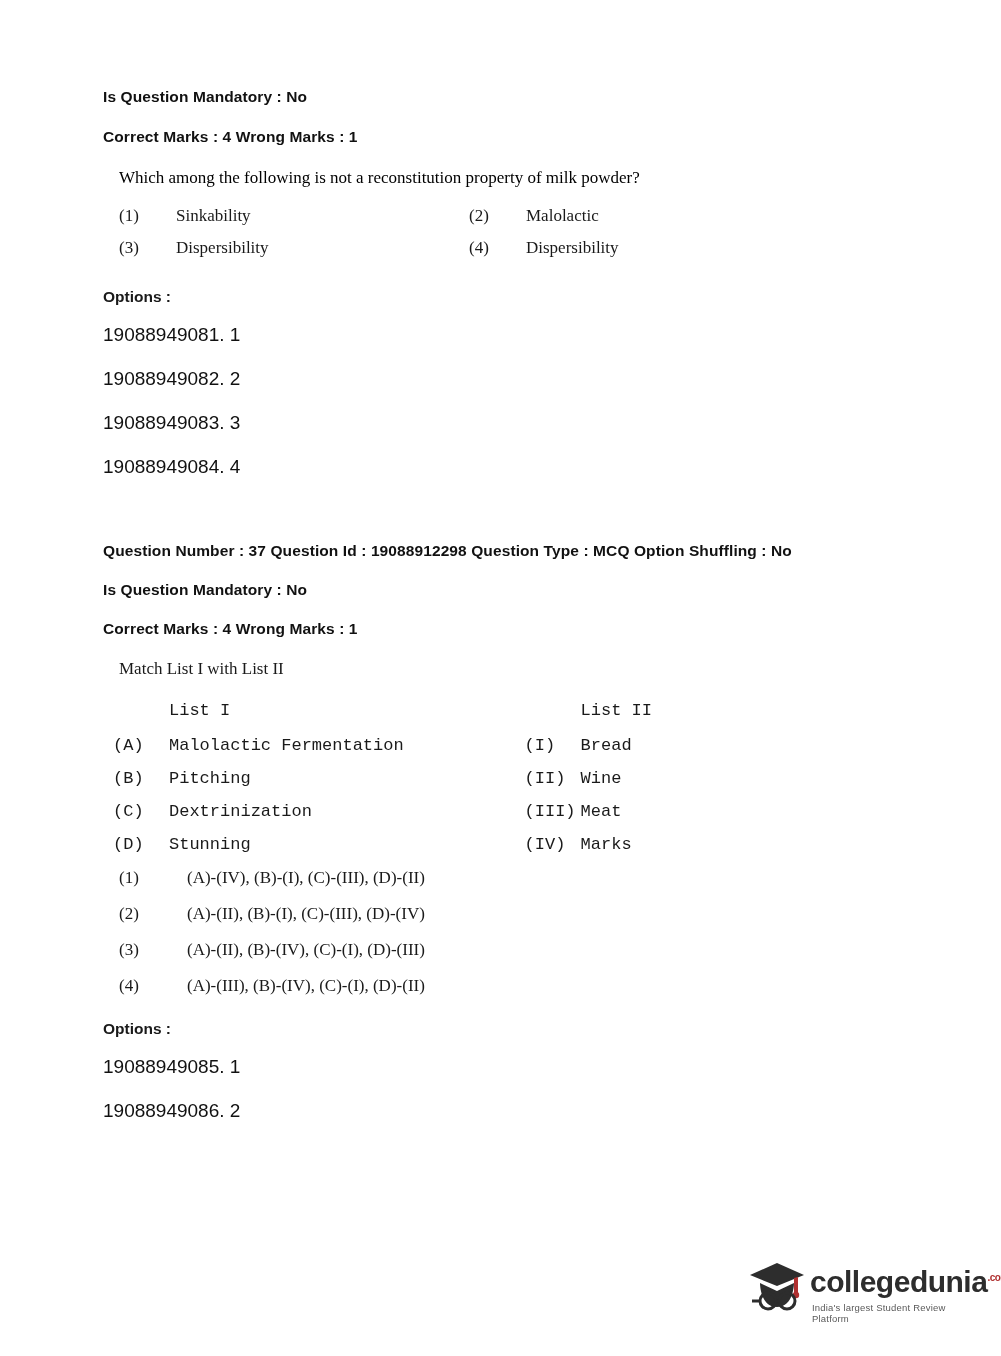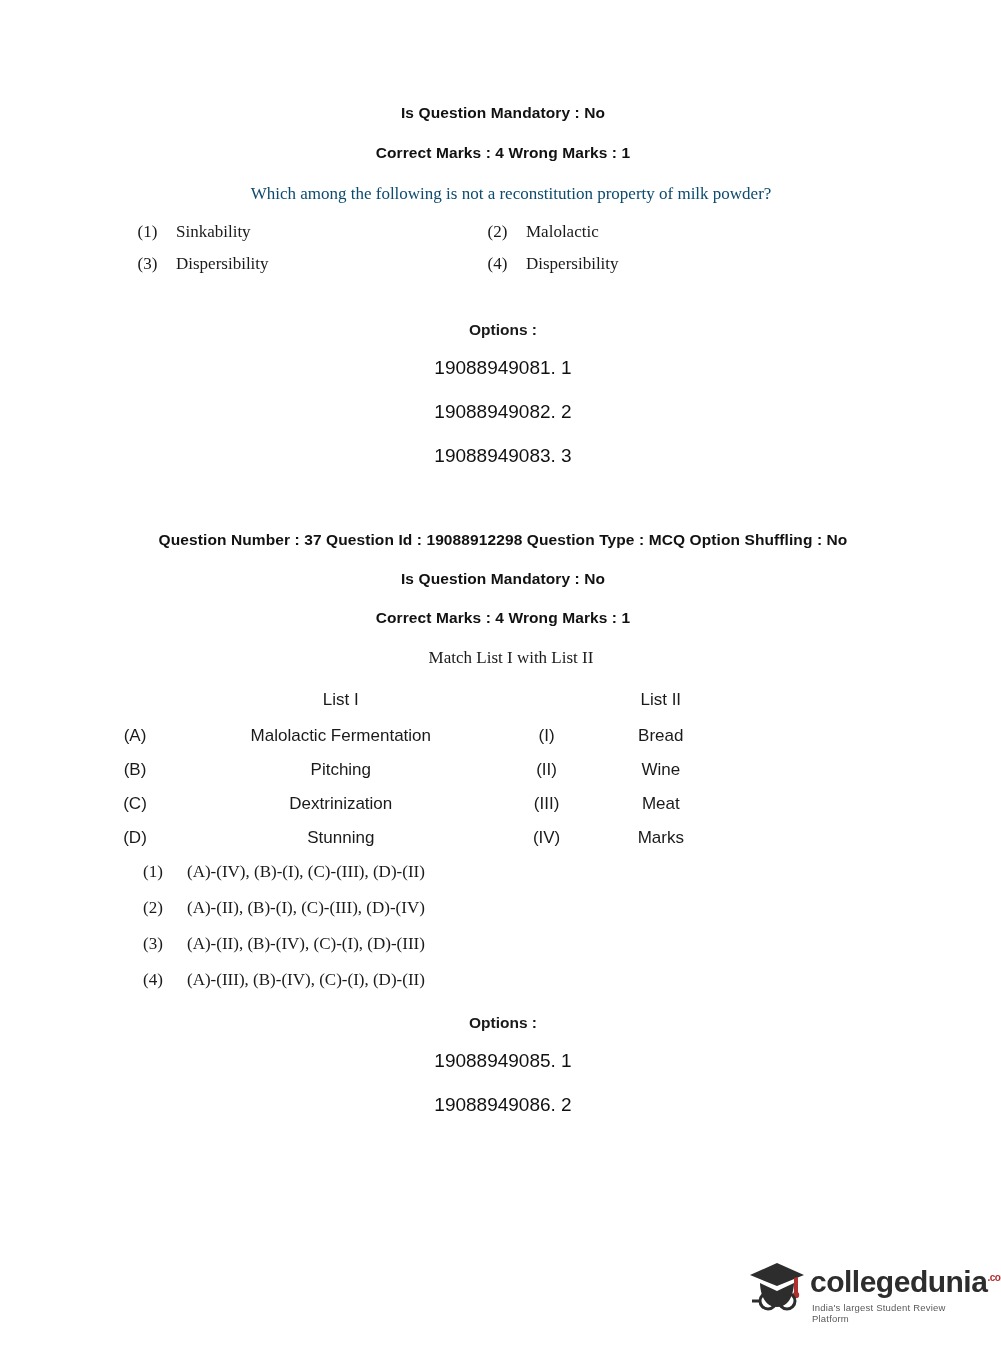--- a/index.html
+++ b/index.html
@@ -16,35 +16,34 @@
     overflow: hidden;
   }
   .page {
     position: absolute;
     inset: 0;
     padding: 0;
   }
   .content {
     position: absolute;
     left: 103px;
-    top: 104px;
+    top: 88px;
     width: 800px;
-    text-align: center;
   }
   .meta {
     font-weight: bold;
     font-size: 15.5px;
     color: #111;
     margin: 0 0 22px 0;
     letter-spacing: 0.1px;
   }
   .meta.tight { margin-bottom: 21px; }
   .serif {
     font-family: "Liberation Serif", serif;
-    color: #0c4a6e;
+    color: #000000;
   }
   .qtext {
     font-size: 17px;
     margin: 0 0 18px 16px;
   }
   .opt-grid {
     margin: 0 0 0 16px;
     width: 700px;
   }
   .opt-row {
@@ -58,39 +57,39 @@
     font-family: "Liberation Serif", serif;
   }
   .opt-num {
     width: 57px;
     flex: 0 0 57px;
   }
   .opt-label { }
   .options-head {
     font-weight: bold;
     font-size: 15.5px;
-    margin: 47px 0 18px 0;
+    margin: 30px 0 18px 0;
   }
   .opt-id {
     font-size: 19px;
     margin: 0 0 22px 0;
     color: #111;
   }
   .spacer-block { height: 42px; }
 
   
   .match-title {
     font-family: "Liberation Serif", serif;
     font-size: 17px;
     margin: 16px 0 22px 16px;
   }
   .match-table {
-    margin-left: 4px;
+    margin-left: 10px;
     width: 640px;
-    font-family: Liberation Sans, sans-serif;
+    font-family: Liberation Mono, monospace;
     font-size: 17px;
     border-collapse: collapse;
   }
   .match-table td {
     padding: 0 0 14px 0;
     vertical-align: top;
   }
   .c-tag { width: 52px; }
   .c-left { width: 330px; }
   .c-rtag { width: 52px; }
@@ -180,20 +179,21 @@
             <span class="opt-num">(4)</span>
             <span class="opt-label">Dispersibility</span>
           </div>
         </div>
       </div>
 
       <div class="options-head">Options :</div>
       <div class="opt-id">19088949081. 1</div>
       <div class="opt-id">19088949082. 2</div>
       <div class="opt-id">19088949083. 3</div>
+      <div class="opt-id">19088949084. 4</div>
     </div>
 
     <div class="spacer-block"></div>
 
     <div>
       <div class="meta tight">Question Number : 37 Question Id : 19088912298 Question Type : MCQ Option Shuffling : No</div>
       <div class="meta tight">Is Question Mandatory : No</div>
       <div class="meta tight">Correct Marks : 4 Wrong Marks : 1</div>
 
       <div class="match-title">Match List I with List II</div>

